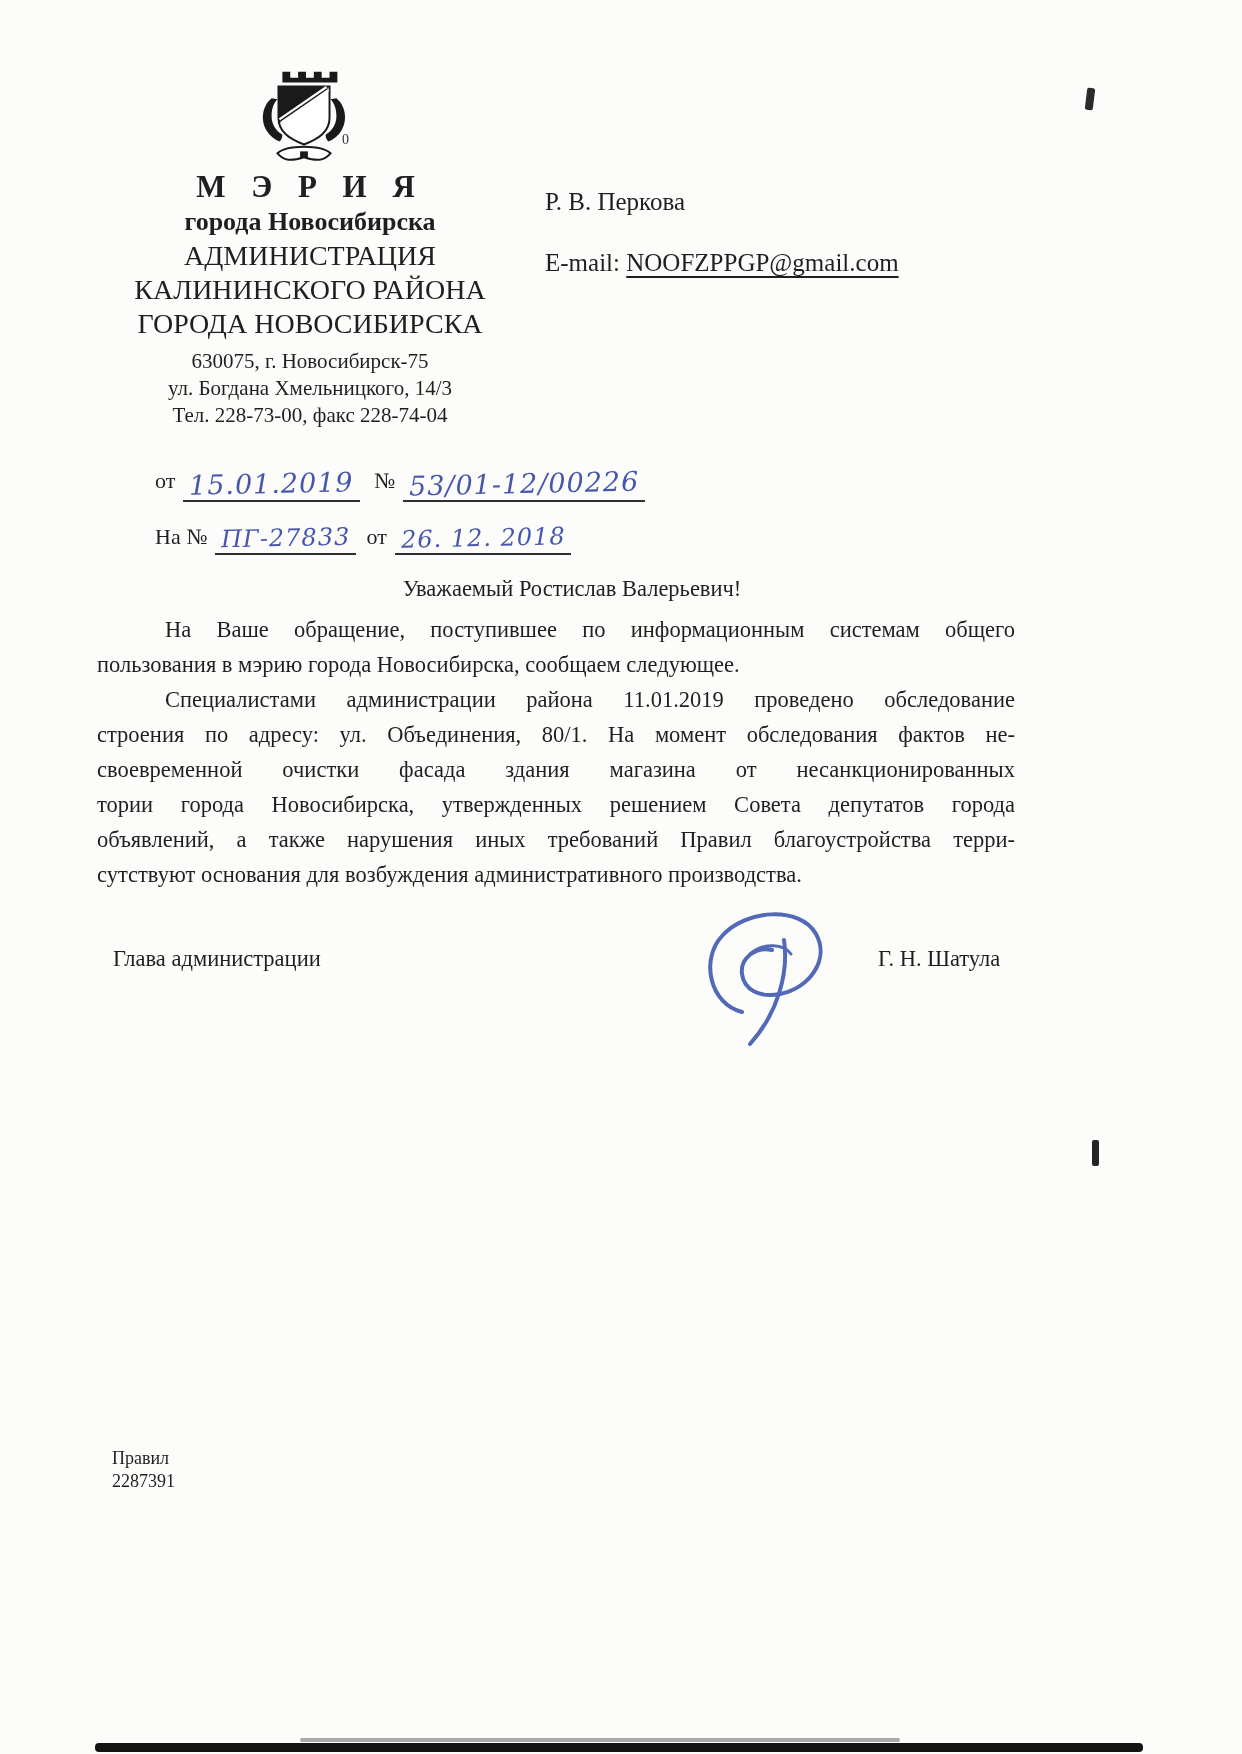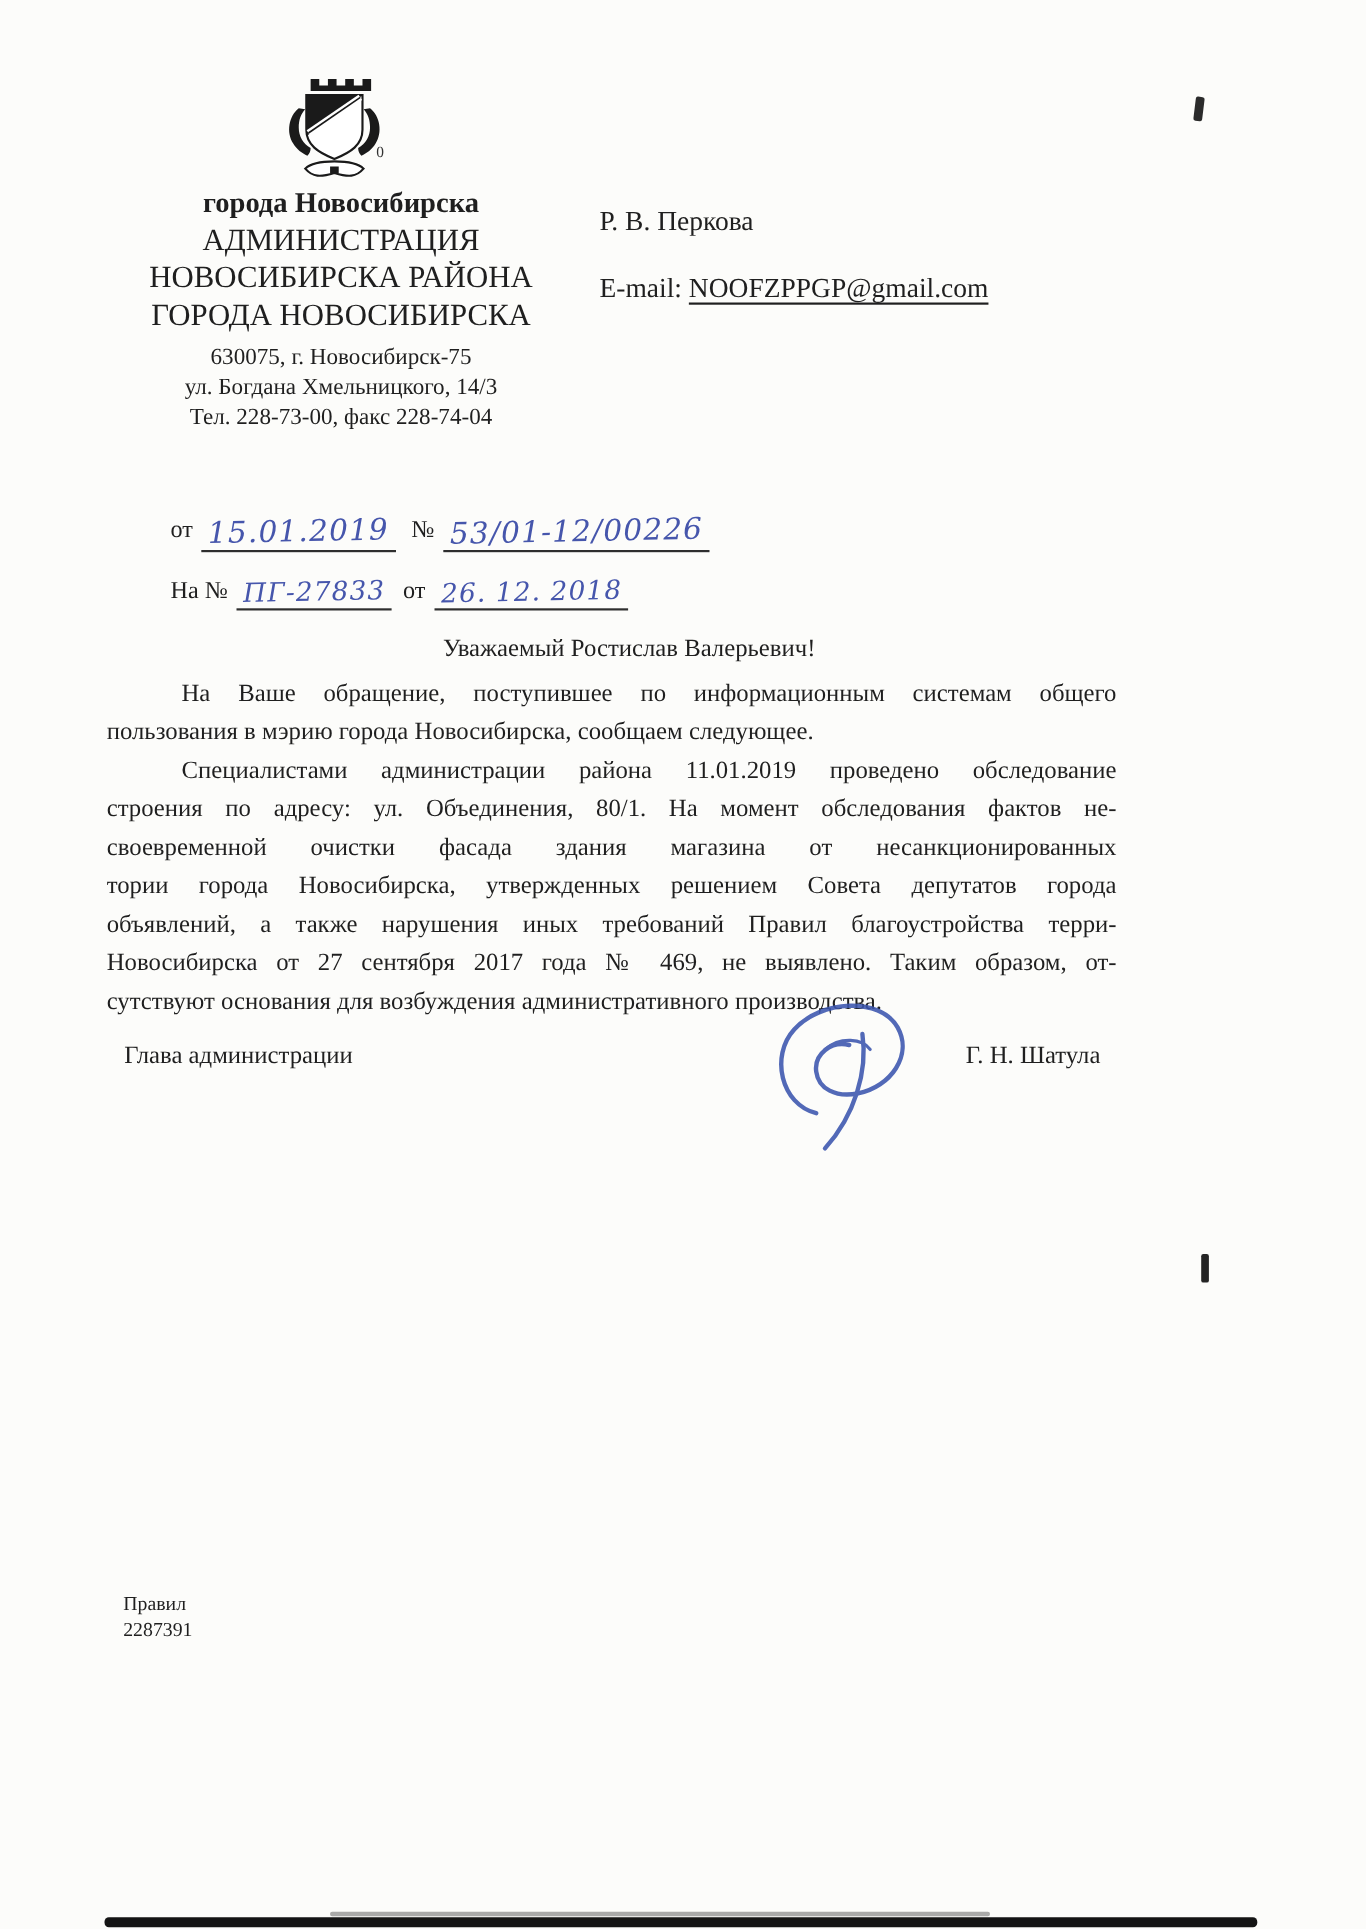--- a/index.html
+++ b/index.html
@@ -65,23 +65,24 @@
       <path d="M22,32 c-9,7 -12,22 -5,33 c3,5 8,9 13,11 c2,-2 3,-4 3,-7 c-7,-4 -11,-11 -11,-19 c0,-7 2,-13 6,-17 z" fill="#1a1a1a" stroke="none"></path>
       <path d="M88,32 c9,7 12,22 5,33 c-3,5 -8,9 -13,11 c-2,-2 -3,-4 -3,-7 c7,-4 11,-11 11,-19 c0,-7 -2,-13 -6,-17 z" fill="#1a1a1a" stroke="none"></path>
 
       <path d="M28,88 c9,-9 45,-9 54,0 c-7,8 -14,8 -27,4 c-13,4 -20,4 -27,-4 z" fill="#ffffff"></path>
       <path d="M51,86 h8 v6 h-8 z" fill="#1a1a1a" stroke="none"></path>
     </g>
   </svg>
   <span class="emblem-zero">0</span>
 
   <div class="letterhead">
+    <div class="lh-org1">М Э Р И Я</div>
     <div class="lh-org2">города Новосибирска</div>
     <div class="lh-org3">АДМИНИСТРАЦИЯ</div>
-    <div class="lh-org3">НОВОСИБИРСКА РАЙОНА</div>
+    <div class="lh-org3">КАЛИНИНСКОГО РАЙОНА</div>
     <div class="lh-org3">ГОРОДА НОВОСИБИРСКА</div>
     <div class="lh-addr" style="margin-top:7px;">630075, г. Новосибирск-75</div>
     <div class="lh-addr">ул. Богдана Хмельницкого, 14/3</div>
     <div class="lh-addr">Тел. 228-73-00, факс 228-74-04</div>
   </div>
 
   <div class="recipient-name">Р. В. Перкова</div>
   <div class="email-line">
     <span>E-mail:</span>
     <span class="email-addr">NOOFZPPGP@gmail.com</span>
@@ -112,21 +113,20 @@
   <div class="salutation">Уважаемый Ростислав Валерьевич!</div>
 
   <div class="body-text">
     <span class="line indent">На Ваше обращение, поступившее по информационным системам общего</span>
     <span class="line last">пользования в мэрию города Новосибирска, сообщаем следующее.</span>
     <span class="line indent">Специалистами администрации района 11.01.2019 проведено обследование</span>
     <span class="line">строения по адресу: ул. Объединения, 80/1. На момент обследования фактов не-</span>
     <span class="line">своевременной очистки фасада здания магазина от несанкционированных</span>
     <span class="line">тории города Новосибирска, утвержденных решением Совета депутатов города</span>
     <span class="line">объявлений, а также нарушения иных требований Правил благоустройства терри-</span>
-    <span class="line">Новосибирска от 27 сентября 2017 года № 469, не выявлено. Таким образом, от-</span>
     <span class="line last">сутствуют основания для возбуждения административного производства.</span>
   </div>
 
   <div class="sig-title">Глава администрации</div>
   <svg class="sig-stroke" viewBox="0 0 162 152">
     <g fill="none" stroke="#3b55ae" stroke-width="4" stroke-linecap="round" opacity="0.88">
       <path d="M54,116 C22,108 12,64 34,40 C58,13 112,10 128,38 C142,63 122,92 92,98 C72,102 56,94 54,78 C52,62 68,50 84,54"></path>
       <path d="M96,44 C101,78 89,118 62,148"></path>
       <path d="M62,58 C76,46 96,48 103,58" stroke-width="3"></path>
     </g>

